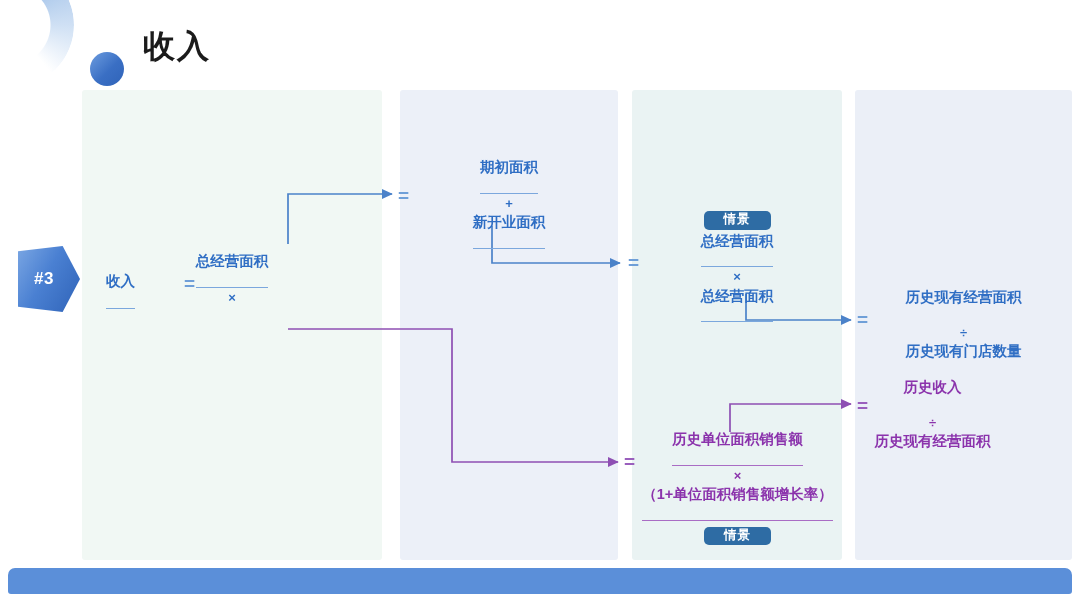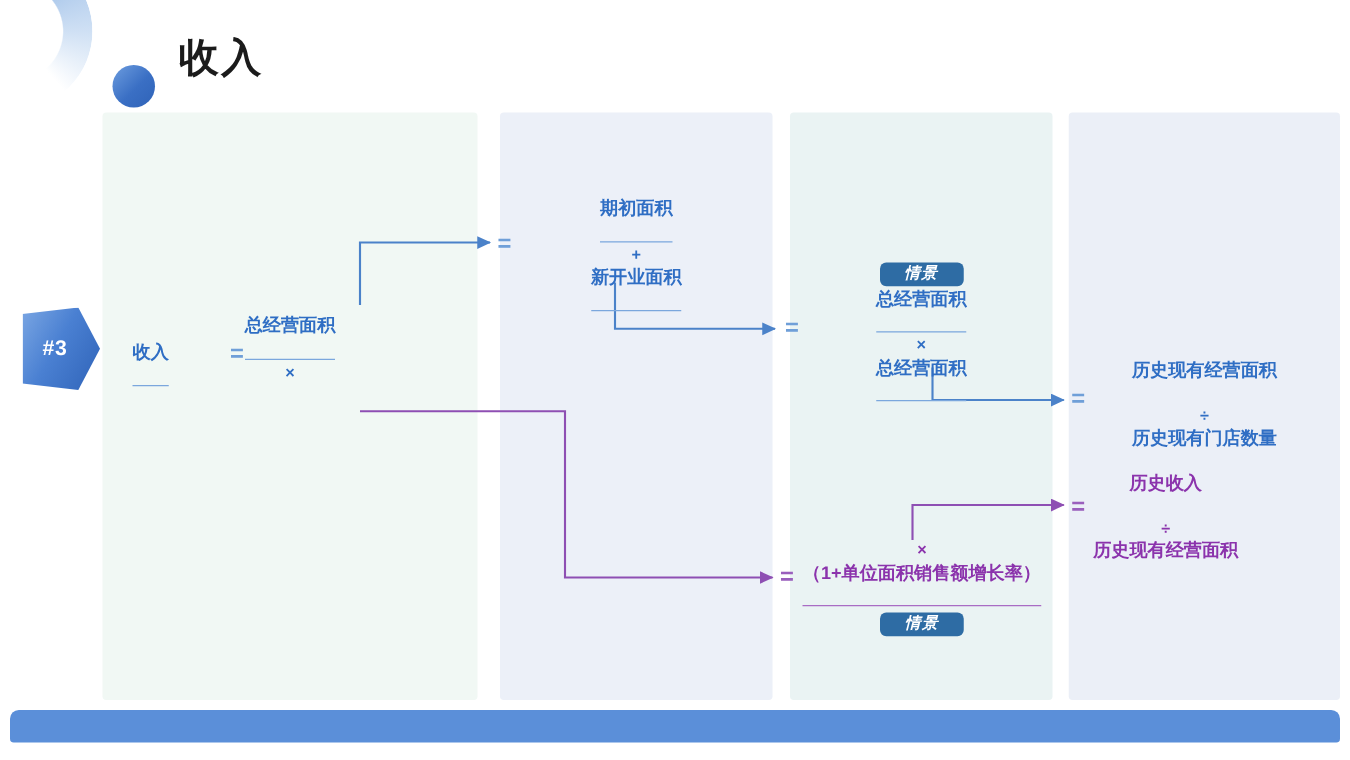--- a/index.html
+++ b/index.html
@@ -71,21 +71,21 @@
 
   .eq{
     position:absolute;font-size:19px;font-weight:700;line-height:1;
   }
   .eq.blue{color:#6f9fd8;}
   .eq.purple{color:#9a5fbd;}
 
   
   .pill{
     display:inline-block;background:#2e6ca4;color:#ffffff;
-    font-size:12.5px;font-weight:700;font-style:italic;
+    font-size:12.5px;font-weight:700;
     padding:2px 20px 3px;border-radius:5px;letter-spacing:1px;
   }
 
   
   #revenue-label{position:absolute;left:106px;top:272px;}
   #revenue-eq{position:absolute;left:184px;top:274px;}
 
   
   #n-total{left:82px;top:252px;width:300px;}
   #n-open{left:400px;top:158px;width:218px;}
@@ -155,20 +155,21 @@
   <div class="eq blue" style="left:628px;top:253px;">=</div>
   <div class="node" id="n-newstores">
     <div style="margin-bottom:2px;"><span class="pill">情景</span></div>
     <div><span class="term blue">总经营面积</span></div>
     <div class="op blue">×</div>
     <div><span class="term blue">总经营面积</span></div>
   </div>
 
   <div class="eq purple" style="left:624px;top:452px;">=</div>
   <div class="node" id="n-histunit">
+    <div><span class="term purple">历史单位面积销售额</span></div>
     <div class="op purple">×</div>
     <div><span class="term purple">（1+单位面积销售额增长率）</span></div>
     <div style="margin-top:4px;"><span class="pill">情景</span></div>
   </div>
 
   <div class="eq blue" style="left:857px;top:310px;">=</div>
   <div class="node" id="n-histarea">
     <div><span class="term plainblue">历史现有经营面积</span></div>
     <div class="op blue">÷</div>
     <div><span class="term plainblue">历史现有门店数量</span></div>

